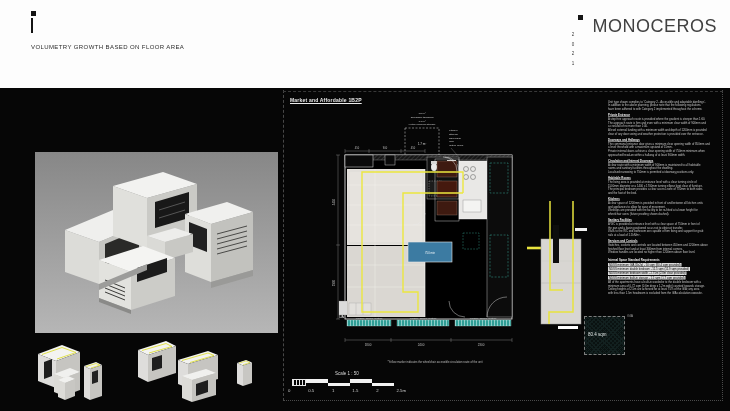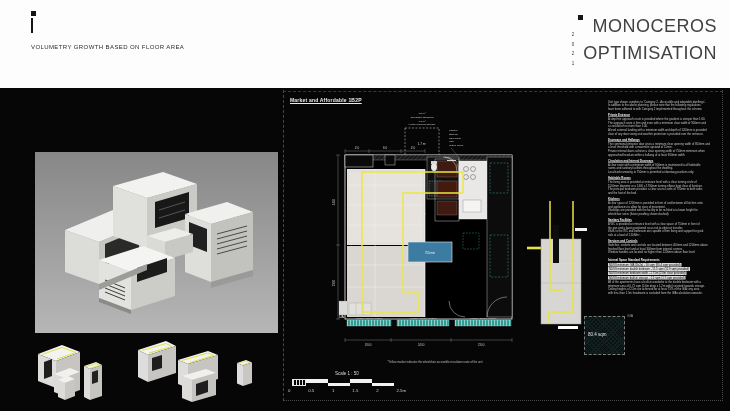--- a/index.html
+++ b/index.html
@@ -63,21 +63,20 @@
 
   <div class="abs title-square"></div>
   <div class="abs year-col">
       <div class="">2</div>
       <div class="">0</div>
       <div class="">2</div>
       <div class="">1</div>
     </div>
   <div class="abs title-block">
     <div class="title-line">MONOCEROS</div>
-    <div class="title-line">OPTIMISATION</div>
   </div>
 
   <div class="abs dark"></div>
   <div class="abs dashv" style="left:283px;top:90px;height:311px;"></div>
   <div class="abs dashh" style="left:283px;top:91px;width:440px;"></div>
   <div class="abs dotv" style="left:722px;top:90px;height:311px;"></div>
   <div class="abs doth" style="left:283px;top:400px;width:440px;"></div>
 
   <svg class="abs" style="left:35px;top:152px;" width="243" height="181" viewBox="0 0 243 181">
     <defs>

